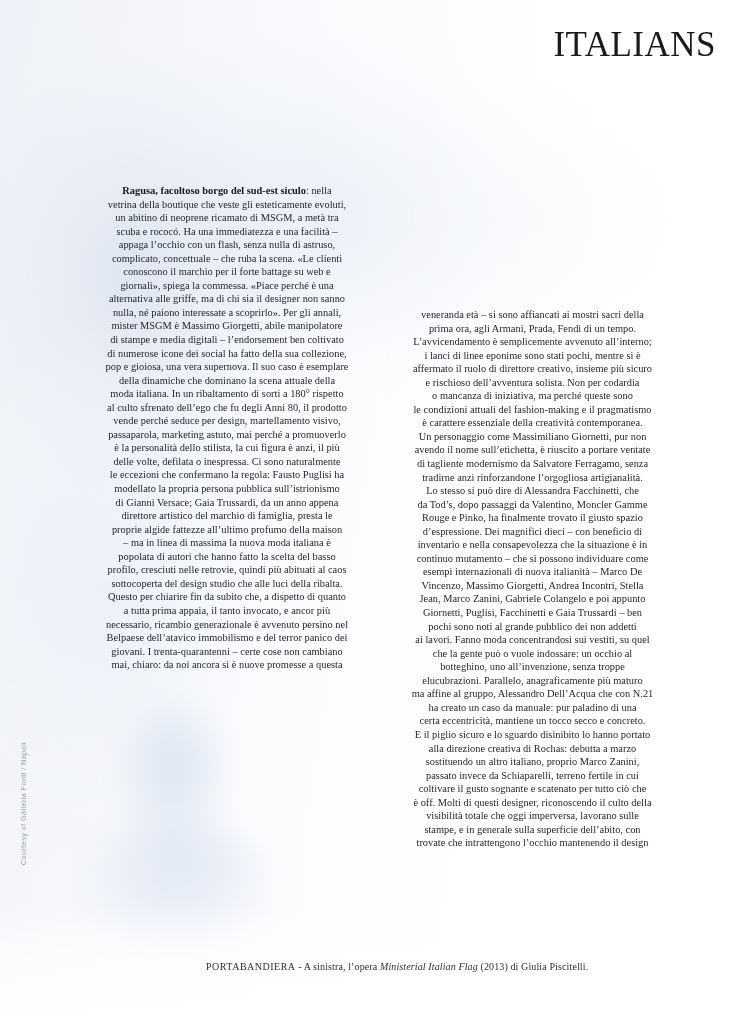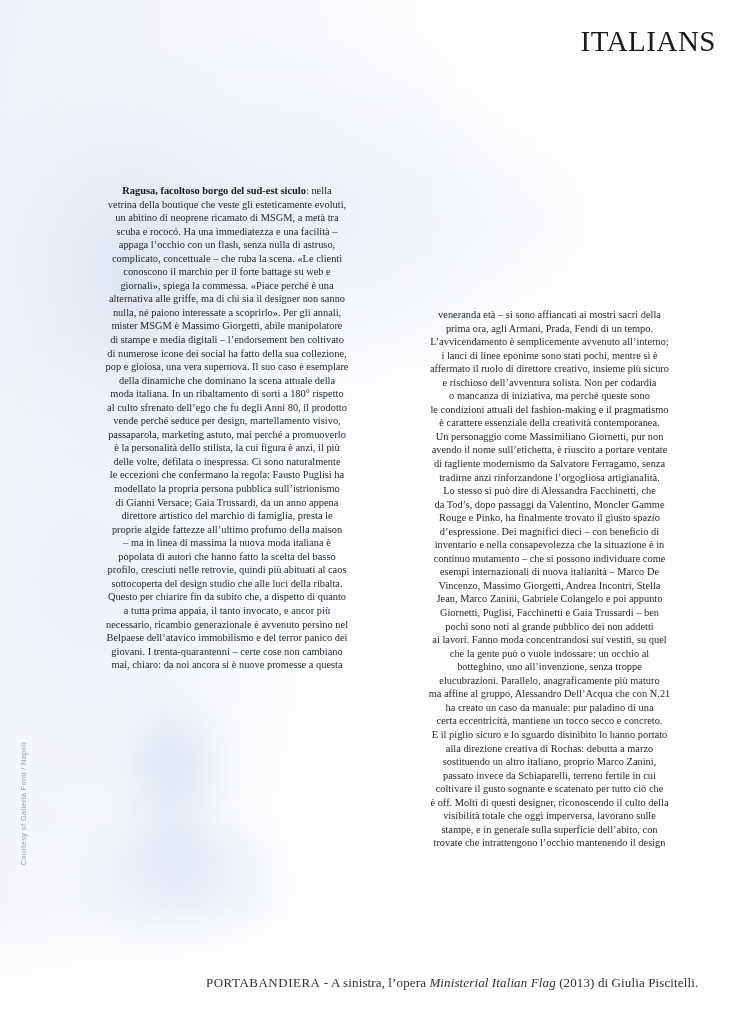--- a/index.html
+++ b/index.html
@@ -85,21 +85,21 @@
     width: 747px; height: 120px;
     background: linear-gradient(0deg, rgba(255,255,255,1) 0%, rgba(255,255,255,0.6) 55%, rgba(255,255,255,0) 100%);
   }
 
   
   .masthead {
     position: absolute;
     right: 31px;
     top: 27px;
     font-family: "Liberation Serif", serif;
-    font-size: 29px;
+    font-size: 35px;
     letter-spacing: 0.5px;
     color: #1b1b1f;
     line-height: 1;
     white-space: nowrap;
   }
 
   
   .col {
     position: absolute;
     font-family: "Liberation Serif", serif;
@@ -108,21 +108,21 @@
     color: #23272e;
     text-align: center;
     white-space: pre-line;
   }
   .col-1 {
     left: 88px;
     top: 184px;
     width: 278px;
   }
   .col-2 {
-    left: 407px;
+    left: 390px;
     top: 308px;
     width: 285px;
   }
   .col .lede {
     font-weight: bold;
     color: #15181d;
   }
 
   
   .credit {
@@ -137,25 +137,24 @@
     transform-origin: left top;
     transform: rotate(-90deg) translate(-100%, 0);
   }
 
   
   .caption {
     position: absolute;
     left: 206px;
     top: 961px;
     font-family: "Liberation Serif", serif;
-    font-size: 13px;
+    font-size: 10px;
     color: #2b2f36;
     letter-spacing: 0.12px;
     white-space: nowrap;
-    margin-top: 14px;
   }
   .caption .cap-title { letter-spacing: 0.5px; }
   .caption .cap-work { font-style: italic; }
 
   
   .folio {
     position: absolute;
     left: 0;
     right: 0;
     top: 993px;

